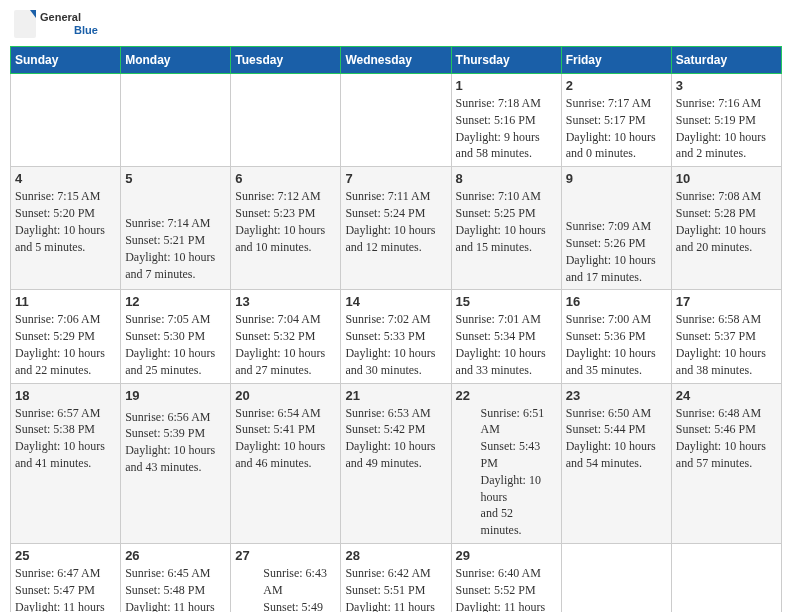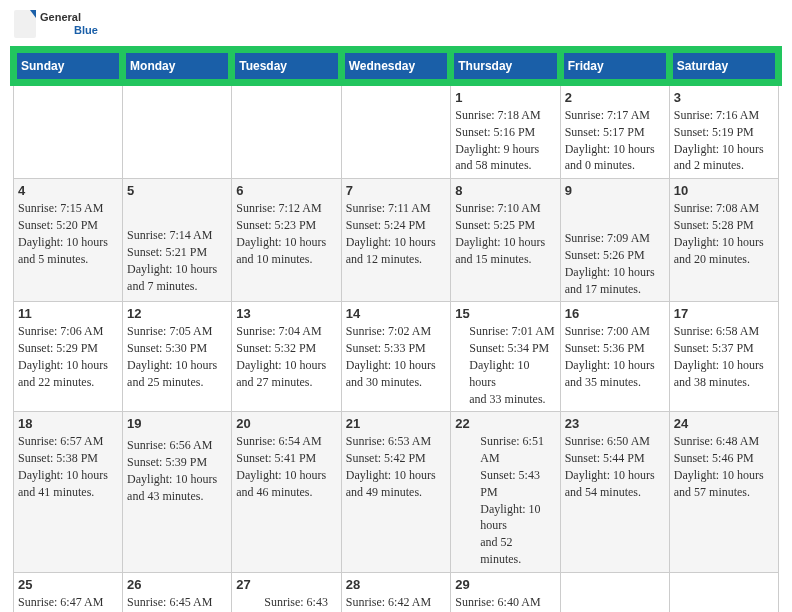--- a/index.html
+++ b/index.html
@@ -38,21 +38,21 @@
       border-collapse: collapse;
       font-size: 11px;
     }
     thead tr th {
       background: #1a5fa8;
       color: #fff;
       padding: 6px 4px;
       text-align: left;
       font-size: 12px;
       font-weight: bold;
-      border: 7px solid #22c55e;
+      border: 1px solid #22c55e;
     }
     tbody tr td {
       border: 1px solid #ccc;
       vertical-align: top;
       padding: 4px;
       width: 110px;
       min-height: 80px;
       background: #fff;
     }
     tbody tr:nth-child(even) td {
@@ -210,21 +210,21 @@
         </td>
         <td>
           <div class="day-number">14</div>
           <div class="day-info" style="white-space: pre-line;">Sunrise: 7:02 AM
 Sunset: 5:33 PM
 Daylight: 10 hours
 and 30 minutes.</div>
         </td>
         <td>
           <div class="day-number">15</div>
-          <div class="day-info" style="white-space: pre-line; margin-left: 14px;">Sunrise: 7:01 AM
+          <div class="day-info" style="white-space: pre-line;">Sunrise: 7:01 AM
 Sunset: 5:34 PM
 Daylight: 10 hours
 and 33 minutes.</div>
         </td>
         <td>
           <div class="day-number">16</div>
           <div class="day-info" style="white-space: pre-line;">Sunrise: 7:00 AM
 Sunset: 5:36 PM
 Daylight: 10 hours
 and 35 minutes.</div>

